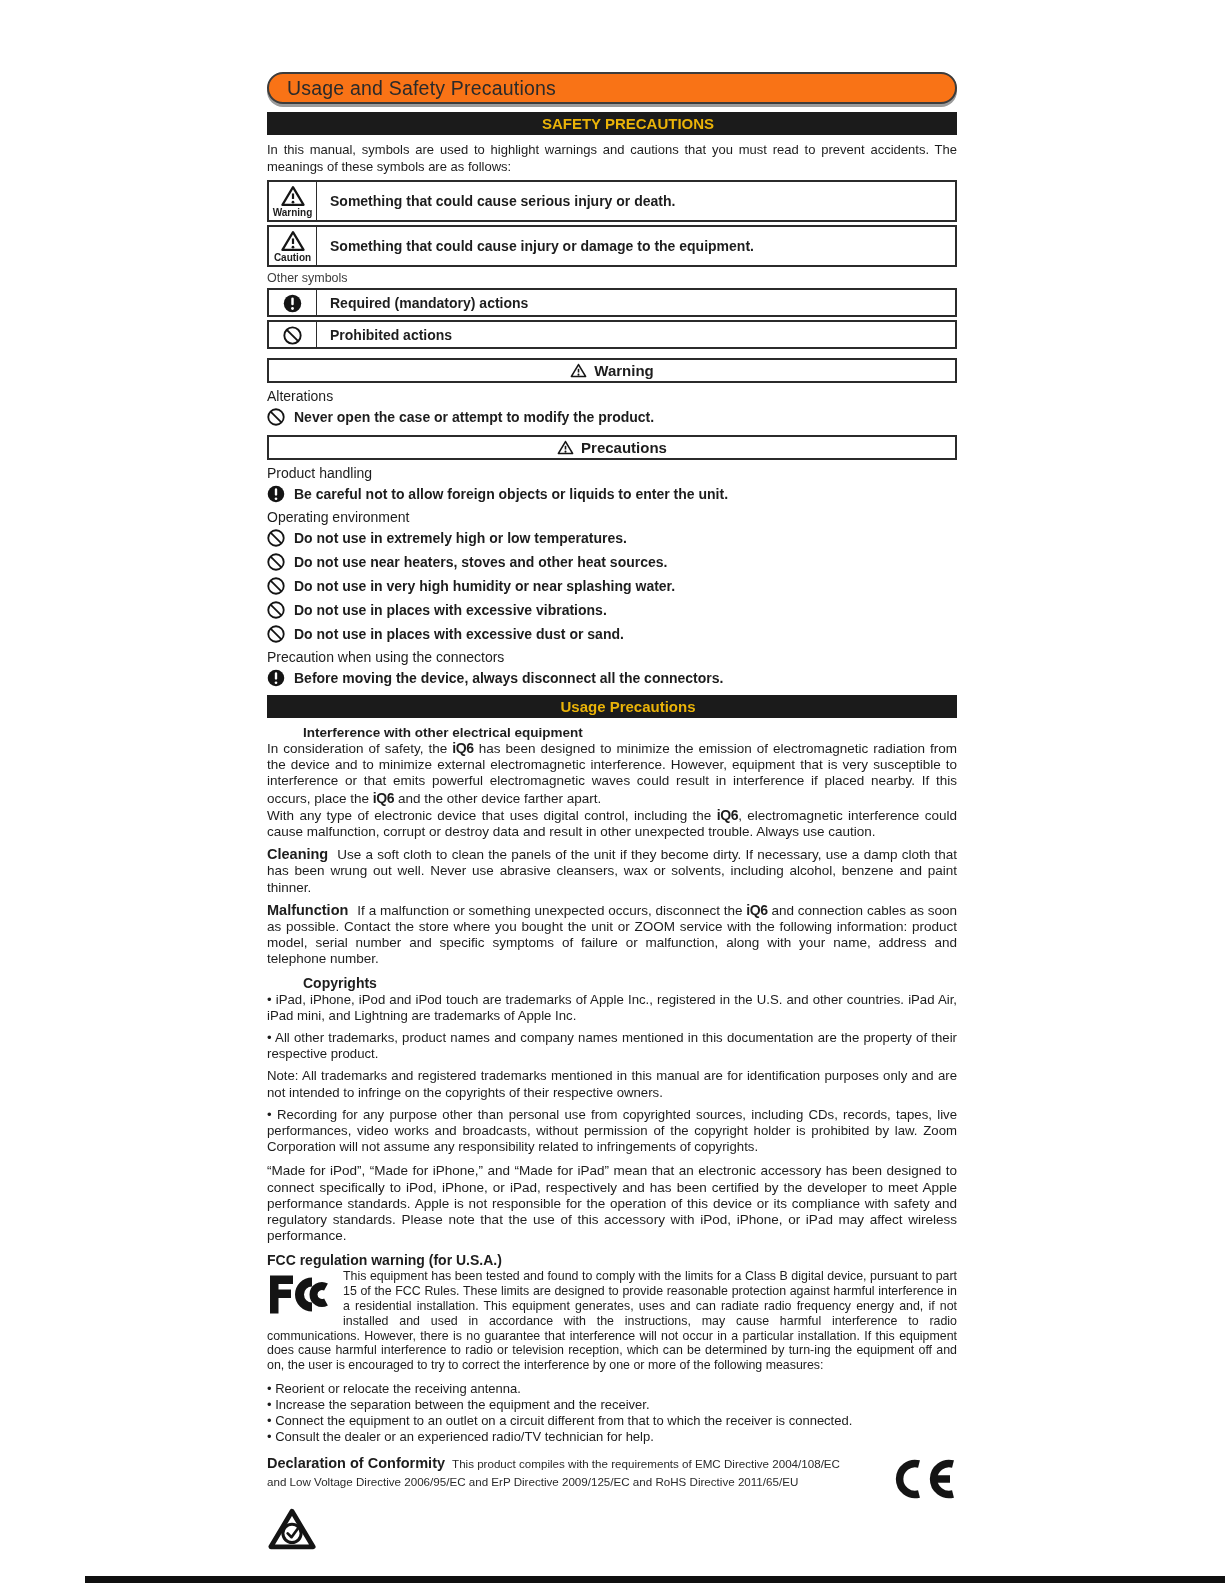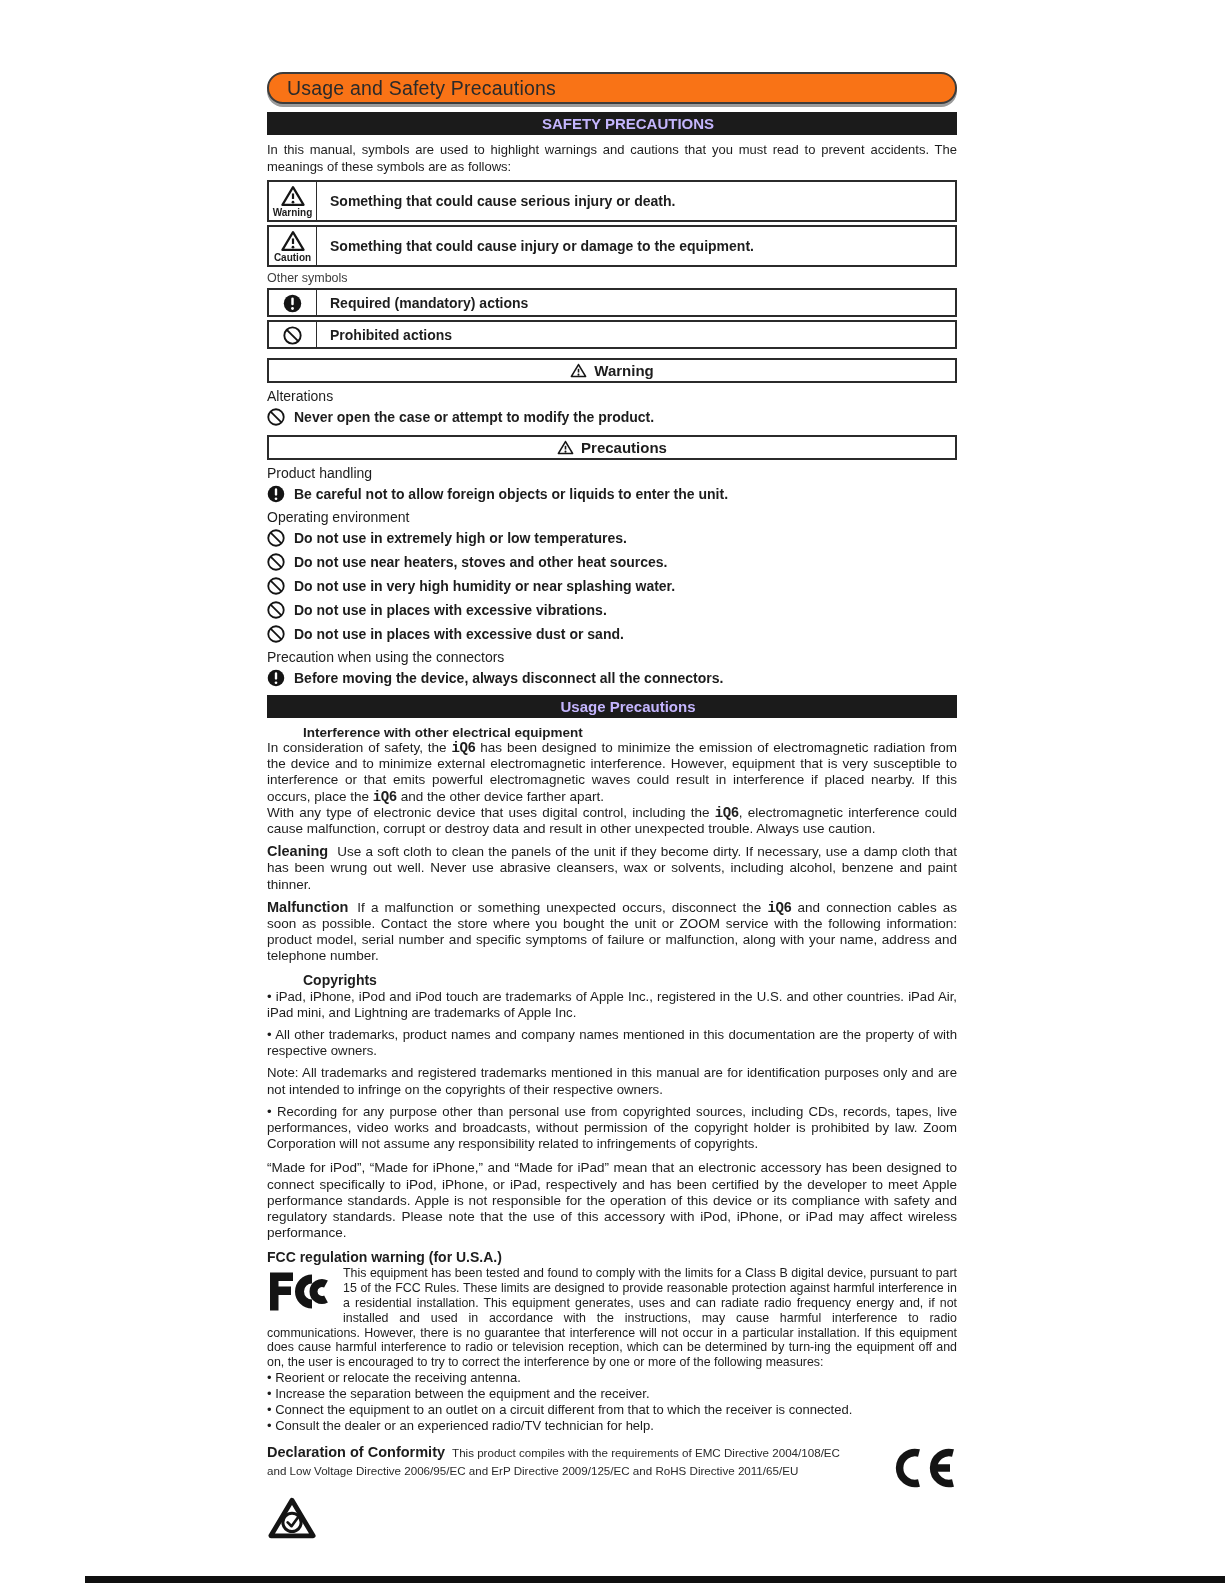--- a/index.html
+++ b/index.html
@@ -11,21 +11,21 @@
 
   
   .title-box {
     border:2px solid #3c3c3c; border-radius:16px; height:28px; background:#f97316;
     display:flex; align-items:center; padding-left:18px;
     font-size:19.5px; font-weight:400; color:#2a2a2a; letter-spacing:.2px;
     box-shadow:0 3px 0 #9b9b9b; margin-bottom:8px;
   }
 
   .black-bar {
-    background:#1b1b1b; color:#c4b5fd; text-align:center;
+    background:#1b1b1b; color:#eab308; text-align:center;
     font-weight:700; font-size:15px; height:23px; line-height:23px;padding-left:32px;
   }
   .black-bar.mb { margin-bottom:7px; }
 
   .intro { font-size:13px; line-height:16.5px; text-align:justify; margin:0 0 5px 0; }
 
   
   .sym-row { border:2px solid #2b2b2b; display:flex; align-items:stretch; margin-bottom:3px; background:#fff; }
   .sym-row.tall { height:38px; }
   .sym-row.short { height:25px; }
@@ -44,29 +44,29 @@
   }
 
   .group-label { font-size:14px; font-weight:400; margin:5px 0 4px 0; }
   .p-item { display:flex; align-items:center; gap:9px; font-weight:700; font-size:14px; margin:0 0 6px 0; }
   .p-item svg { flex:none; }
 
   .sub-head { font-weight:700; font-size:13.5px; margin:7px 0 0 0;padding-left:36px; }
   .body-p { font-size:13.5px; line-height:16.2px; text-align:justify; margin:0; }
   .body-p.sp { margin-top:6px; }
   .runin { font-weight:700; font-size:14.5px; margin-right:9px; }
-  .iq6 { font-weight:800; letter-spacing:-0.4px; font-size:1.04em; white-space:nowrap;font-family:Liberation Mono, monospace; }
+  .iq6 { font-weight:800; letter-spacing:-0.4px; font-size:1.04em; white-space:nowrap; }
 
   .bullet-p { font-size:13.2px; line-height:16.2px; text-align:justify; margin:6px 0 0 0; }
 
   .fcc-head { font-weight:700; font-size:14px; margin:8px 0 1px 0; }
   .fcc-body { font-size:12.4px; line-height:14.8px; text-align:justify; margin:0; }
   .fcc-logo { float:left; width:66px; height:45px; margin:3px 10px 1px 0; }
   .fcc-bullet { font-size:13px; line-height:16px; margin:0; }
-  .fcc-bullets { margin-top:0; }
+  .fcc-bullets { margin-top:8px; }
 
   .decl-wrap { position:relative; margin-top:9px; }
   .decl { margin:0; padding-right:95px; text-align:left; }
   .decl-head { font-weight:700; font-size:14.5px; margin-right:7px; }
   .decl-text { font-size:11.6px; line-height:13.6px; color:#2a2a2a; }
   .ce-mark { position:absolute; right:0; top:2px; width:66px; height:46px; }
   .rcm-mark { width:50px; height:45px; margin-top:17px; display:block; }
 
   .bottom-bar { position:absolute; left:85px; right:0; top:1576px; height:7px; background:#101010; }
 </style>
@@ -220,21 +220,21 @@
     <div class="sub-head" style="margin-top:0;">Interference with other electrical equipment</div>
     <p class="body-p"><span>In consideration of safety, the </span><span class="iq6">iQ6</span><span> has been designed to minimize the emission of electromagnetic radiation from the device and to minimize external electromagnetic interference. However, equipment that is very susceptible to interference or that emits powerful electromagnetic waves could result in interference if placed nearby. If this occurs, place the </span><span class="iq6">iQ6</span><span> and the other device farther apart.</span></p>
     <p class="body-p"><span>With any type of electronic device that uses digital control, including the </span><span class="iq6">iQ6</span><span>, electromagnetic interference could cause malfunction, corrupt or destroy data and result in other unexpected trouble. Always use caution.</span></p>
 
     <p class="body-p sp"><span class="runin">Cleaning</span><span>Use a soft cloth to clean the panels of the unit if they become dirty. If necessary, use a damp cloth that has been wrung out well. Never use abrasive cleansers, wax or solvents, including alcohol, benzene and paint thinner.</span></p>
 
     <p class="body-p sp"><span class="runin">Malfunction</span><span>If a malfunction or something unexpected occurs, disconnect the </span><span class="iq6">iQ6</span><span> and connection cables as soon as possible. Contact the store where you bought the unit or ZOOM service with the following information: product model, serial number and specific symptoms of failure or malfunction, along with your name, address and telephone number.</span></p>
 
     <div class="sub-head" style="font-size:14px;">Copyrights</div>
     <p class="bullet-p" style="margin-top:1px;">• iPad, iPhone, iPod and iPod touch are trademarks of Apple Inc., registered in the U.S. and other countries. iPad Air, iPad mini, and Lightning are trademarks of Apple Inc.</p>
-    <p class="bullet-p">• All other trademarks, product names and company names mentioned in this documentation are the property of with respective owners.</p>
+    <p class="bullet-p">• All other trademarks, product names and company names mentioned in this documentation are the property of their respective product.</p>
     <p class="bullet-p">Note: All trademarks and registered trademarks mentioned in this manual are for identification purposes only and are not intended to infringe on the copyrights of their respective owners.</p>
     <p class="bullet-p">• Recording for any purpose other than personal use from copyrighted sources, including CDs, records, tapes, live performances, video works and broadcasts, without permission of the copyright holder is prohibited by law. Zoom Corporation will not assume any responsibility related to infringements of copyrights.</p>
 
     <p class="body-p" style="margin-top:8px;">“Made for iPod”, “Made for iPhone,” and “Made for iPad” mean that an electronic accessory has been designed to connect specifically to iPod, iPhone, or iPad, respectively and has been certified by the developer to meet Apple performance standards. Apple is not responsible for the operation of this device or its compliance with safety and regulatory standards. Please note that the use of this accessory with iPod, iPhone, or iPad may affect wireless performance.</p>
 
     <div class="fcc-head">FCC regulation warning (for U.S.A.)</div>
     <div>
       <svg class="fcc-logo" viewBox="0 0 66 44">
         <path d="M3 3 H26 V11.5 H11.5 V17 H24 V25.5 H11.5 V41 H3 Z" fill="#141414"></path>
         <path d="M45 9.5 A12.5 12.5 0 1 0 45 34.5" fill="none" stroke="#141414" stroke-width="9"></path>

